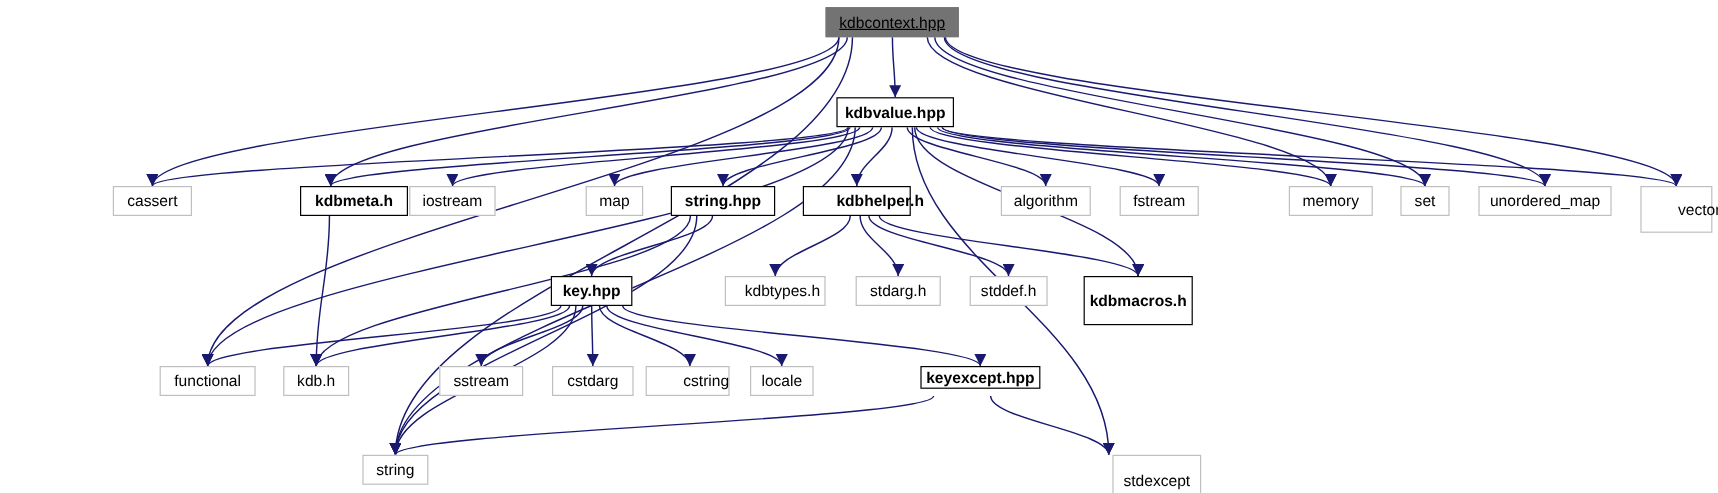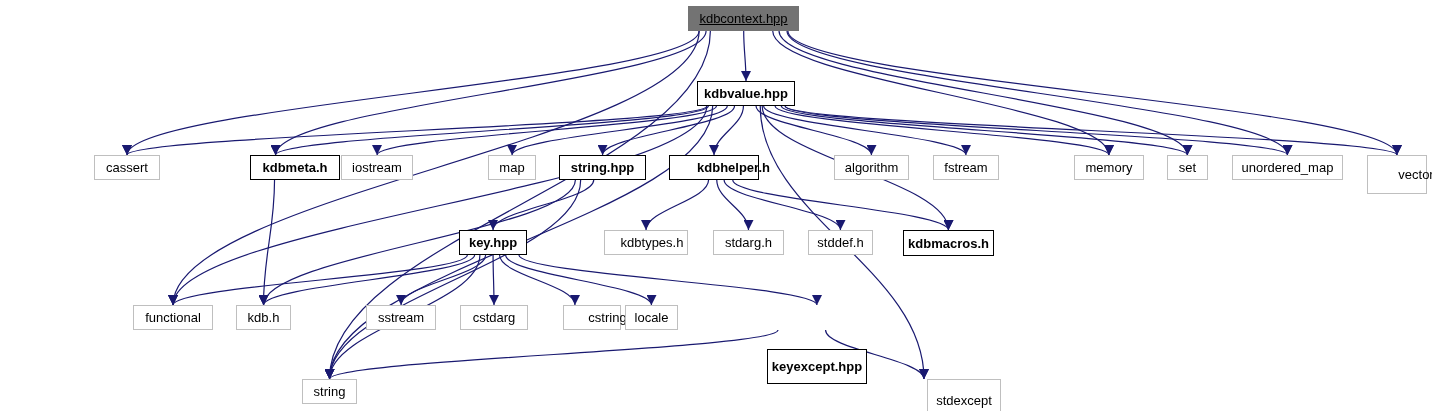--- a/index.html
+++ b/index.html
@@ -78,23 +78,23 @@
     <div class="node system" style="left: 834px; top: 155px; width: 75px; height: 25px;">algorithm</div>
     <div class="node system" style="left: 933px; top: 155px; width: 66px; height: 25px;">fstream</div>
     <div class="node system" style="left: 1074px; top: 155px; width: 70px; height: 25px;">memory</div>
     <div class="node system" style="left: 1167px; top: 155px; width: 41px; height: 25px;">set</div>
     <div class="node system" style="left: 1232px; top: 155px; width: 111px; height: 25px;">unordered_map</div>
     <div class="node system" style="left: 1367px; top: 155px; width: 60px; height: 39px; padding-left: 38px;">vector</div>
     <div class="node local" style="left: 459px; top: 230px; width: 68px; height: 25px;">key.hpp</div>
     <div class="node system" style="left: 604px; top: 230px; width: 84px; height: 25px; padding-left: 12px;">kdbtypes.h</div>
     <div class="node system" style="left: 713px; top: 230px; width: 71px; height: 25px;">stdarg.h</div>
     <div class="node system" style="left: 808px; top: 230px; width: 65px; height: 25px;">stddef.h</div>
-    <div class="node local" style="left: 903px; top: 230px; width: 91px; height: 26px;">kdbmacros.h</div>
+    <div class="node local" style="left: 903px; top: 230px; width: 91px; height: 41px;">kdbmacros.h</div>
     <div class="node system" style="left: 133px; top: 305px; width: 80px; height: 25px;">functional</div>
     <div class="node system" style="left: 236px; top: 305px; width: 55px; height: 25px;">kdb.h</div>
     <div class="node system" style="left: 366px; top: 305px; width: 70px; height: 25px;">sstream</div>
     <div class="node system" style="left: 460px; top: 305px; width: 68px; height: 25px;">cstdarg</div>
-    <div class="node system" style="left: 563px; top: 305px; width: 58px; height: 25px; padding-left: 31px;">cstring</div>
+    <div class="node system" style="left: 538px; top: 305px; width: 70px; height: 25px; padding-left: 31px;">cstring</div>
     <div class="node system" style="left: 625px; top: 305px; width: 53px; height: 25px;">locale</div>
-    <div class="node local" style="left: 767px; top: 305px; width: 100px; height: 35px; margin-top: 44px;">keyexcept.hpp</div>
+    <div class="node local" style="left: 767px; top: 305px; width: 100px; height: 19px;">keyexcept.hpp</div>
     <div class="node system" style="left: 302px; top: 379px; width: 55px; height: 25px;">string</div>
     <div class="node system" style="left: 927px; top: 379px; width: 74px; height: 42px;">stdexcept</div>
   </div>
 
 </body></html>

